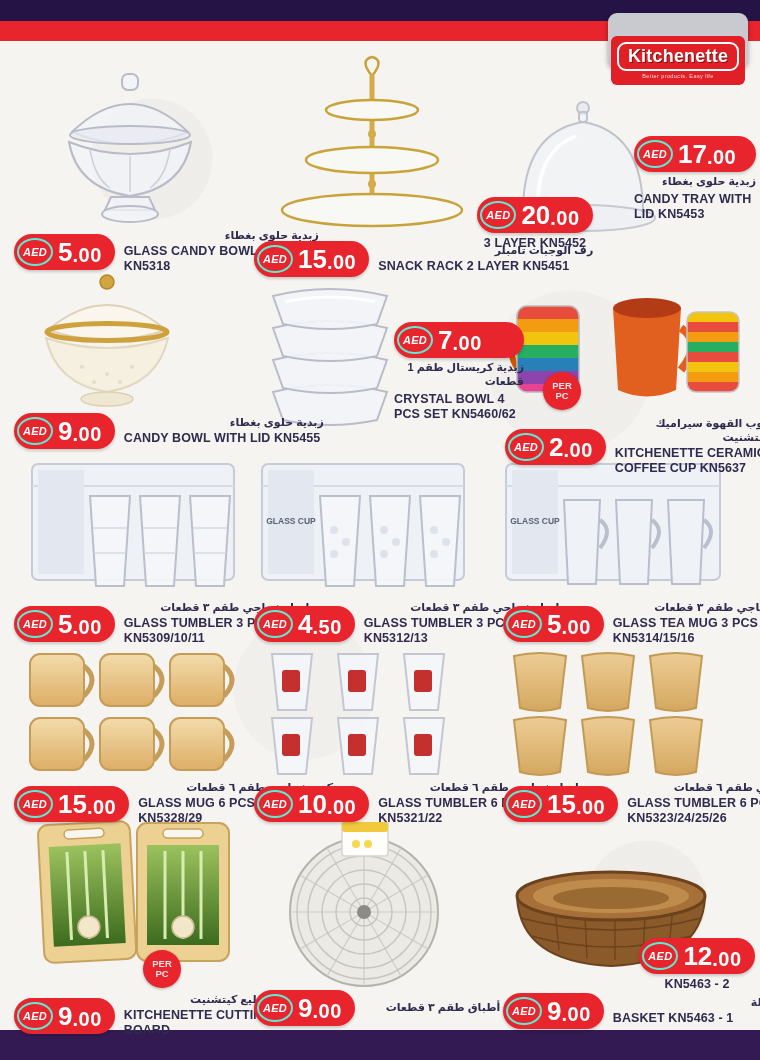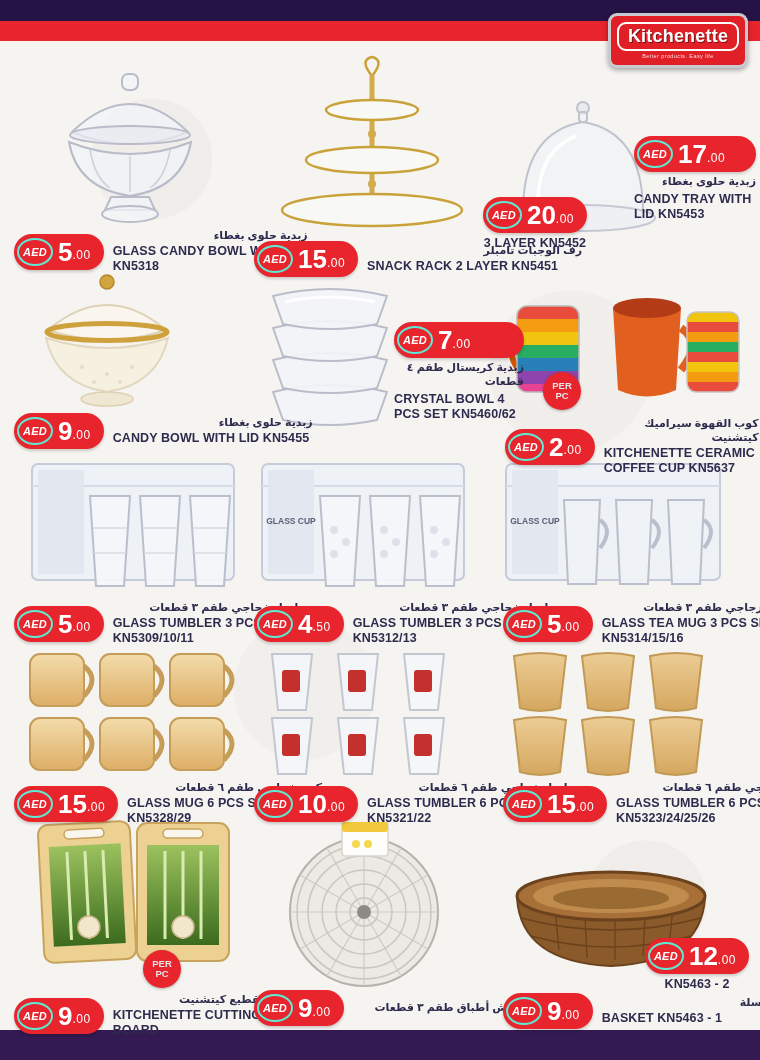--- a/index.html
+++ b/index.html
@@ -18,37 +18,37 @@
       radial-gradient(circle at 85% 85%, rgba(120,110,100,0.05) 0 60px, transparent 61px);
   }
   .bar-top{position:absolute;left:0;top:0;width:760px;height:21px;background:#261345;}
   .bar-red{position:absolute;left:0;top:21px;width:760px;height:20px;background:#e8242d;}
   .bar-bottom{position:absolute;left:0;top:1030px;width:760px;height:30px;background:#331a52;}
 
   
   .logo{position:absolute;left:608px;top:13px;width:140px;height:55px;background:#c9cacf;
     border-radius:9px;padding:3px;box-sizing:border-box;box-shadow:0 2px 5px rgba(0,0,0,.35);z-index:5;}
   .logo-inner{width:100%;height:100%;background:#e01f26;border-radius:6px;display:flex;
-    flex-direction:column;align-items:center;justify-content:center;}
+    flex-direction:column;align-items:center;justify-content:center;margin-top:20px;}
   .logo-text{border:2px solid #fff;border-radius:9px;padding:0 9px;font-size:18px;font-weight:800;
     color:#fff;letter-spacing:.2px;text-shadow:1px 1px 0 #7a1013;line-height:1.35;}
   .logo-tag{font-size:5.5px;color:#ffdcdc;margin-top:2px;letter-spacing:.4px;}
 
   .offer{position:absolute;display:flex;z-index:4;}
   .row{flex-direction:row;align-items:center;gap:9px;}
   .stack{flex-direction:column;gap:3px;}
   .stack.center{align-items:center;}
 
   .badge{position:relative;display:flex;align-items:center;background:#e8242d;border-radius:19px;
     height:36px;padding:0 13px 0 44px;color:#fff;box-shadow:0 2px 3px rgba(0,0,0,.18);flex:0 0 auto;}
   .aed{position:absolute;left:3px;top:4px;width:36px;height:28px;border:2px solid #5eead4;border-radius:50%;
     box-sizing:border-box;display:flex;align-items:center;justify-content:center;
     font-size:11px;font-weight:700;font-style:italic;letter-spacing:.3px;}
   .pint{font-size:26px;font-weight:800;line-height:36px;}
-  .pdec{font-size:12px;font-weight:400;margin-top:7px;letter-spacing:.5px;}
+  .pdec{font-size:20px;font-weight:700;margin-top:7px;letter-spacing:.5px;}
 
   .ptxt{display:flex;flex-direction:column;gap:1px;}
   .ar{font-size:11px;font-weight:700;color:#2e2b4e;direction:rtl;text-align:right;line-height:1.25;}
   .en{font-size:12.5px;font-weight:700;color:#2e2b4e;line-height:1.22;letter-spacing:.1px;}
   .en.center{text-align:center;}
 
   .perpc{position:absolute;width:38px;height:38px;border-radius:50%;background:#e8242d;color:#e5e5e5;
     display:flex;align-items:center;justify-content:center;z-index:6;
     box-shadow:0 1px 3px rgba(0,0,0,.3);}
   .perpc span{display:block;width:24px;text-align:center;font-size:9.5px;font-weight:800;line-height:1.05;}
@@ -426,21 +426,21 @@
       <div class="en">CANDY BOWL WITH LID KN5455</div>
     </div>
   </div>
 
   <div class="offer stack" style="left:394px;top:322px;width:130px">
     <div class="badge">
       <span class="aed">AED</span>
       <span class="pint">7</span>
       <span class="pdec">.00</span>
     </div>
-    <div class="ar">زبدية كريستال طقم ٤ قطعات</div>
+    <div class="ar">زبدية كريستال طقم 1 قطعات</div>
     <div class="en">CRYSTAL BOWL 4 PCS SET KN5460/62</div>
   </div>
 
   <div class="offer row" style="left:505px;top:417px">
     <div class="badge">
       <span class="aed">AED</span>
       <span class="pint">2</span>
       <span class="pdec">.00</span>
     </div>
     <div class="ptxt" style="width:155px">

